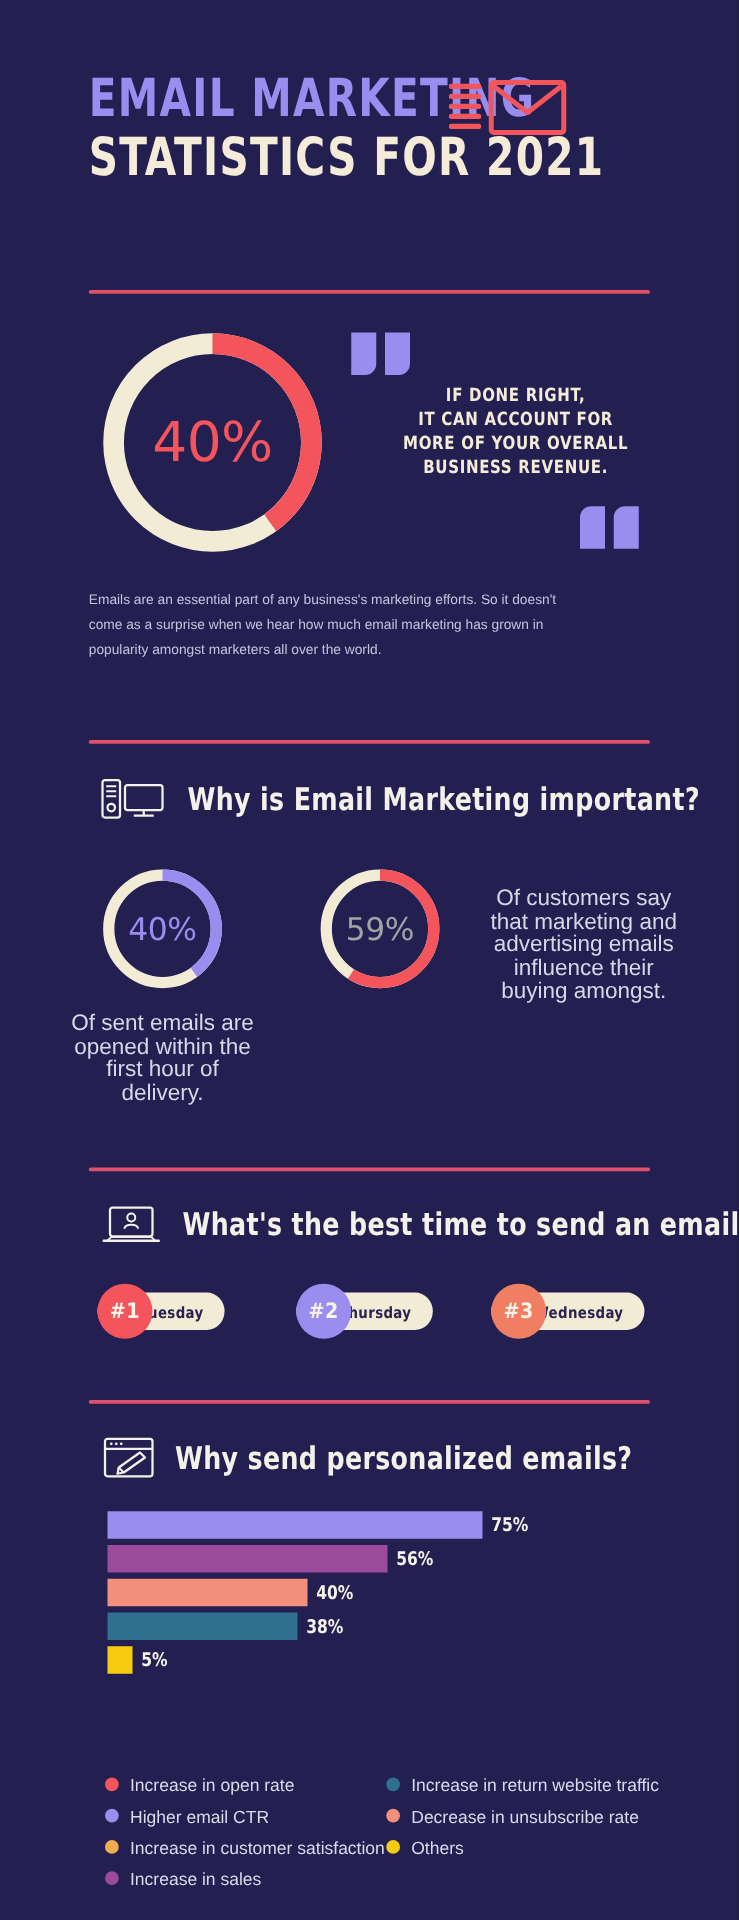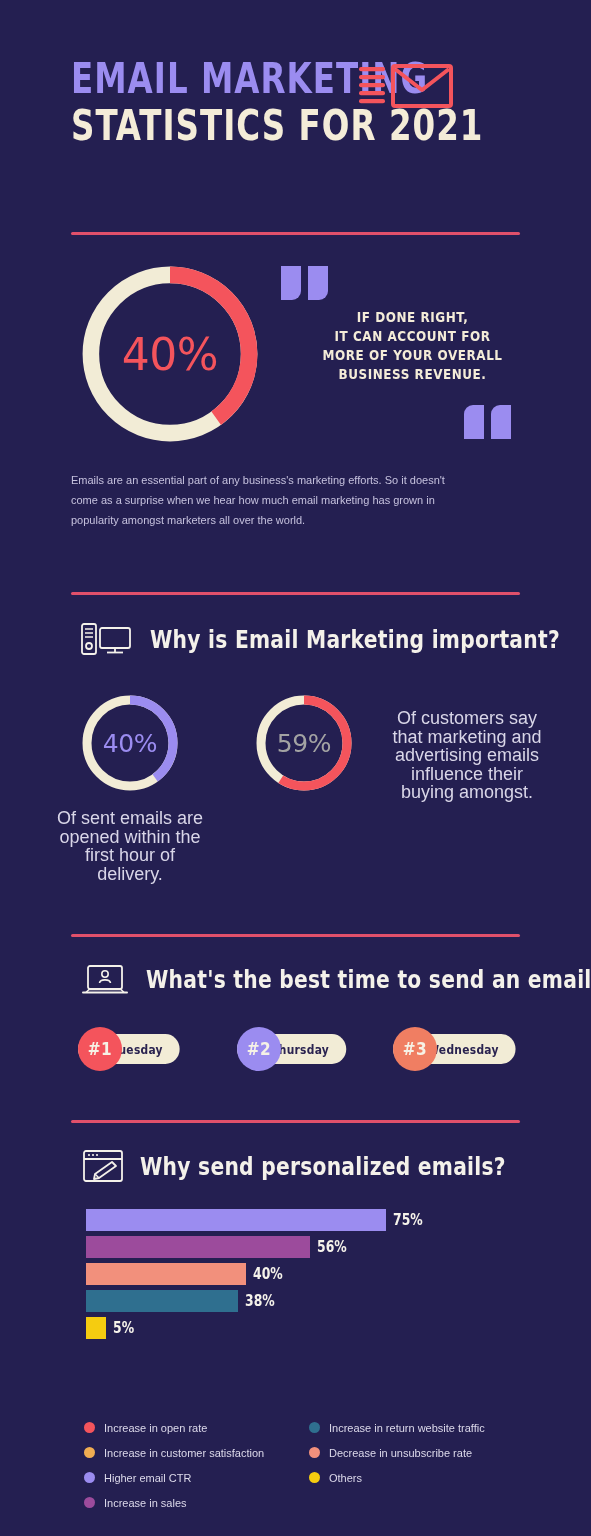--- a/index.html
+++ b/index.html
@@ -280,21 +280,21 @@
     gap: 9px;
     height: 25px;
   }
   .legend-dot {
     flex: none;
     width: 11px;
     height: 11px;
     border-radius: 50%;
   }
   .legend-label {
-    font-size: 11px;
+    font-size: 14px;
     color: #dcd9ea;
     white-space: nowrap;
     text-align: center;
   }
 </style>
 </head>
 <body>
 
 <div class="page" style="background: rgb(36, 31, 81);">
 
@@ -450,28 +450,28 @@
     </div>
   </div>
 
   <div class="legend">
     <div class="legend-col">
       <div class="legend-item">
         <span class="legend-dot" style="background: rgb(244, 84, 92);"></span>
         <span class="legend-label">Increase in open rate</span>
       </div>
       <div class="legend-item">
+        <span class="legend-dot" style="background: rgb(155, 140, 240);"></span>
+        <span class="legend-label">Higher email CTR</span>
+      </div>
+      <div class="legend-item">
         <span class="legend-dot" style="background: rgb(240, 173, 82);"></span>
         <span class="legend-label">Increase in customer satisfaction</span>
       </div>
       <div class="legend-item">
-        <span class="legend-dot" style="background: rgb(155, 140, 240);"></span>
-        <span class="legend-label">Higher email CTR</span>
-      </div>
-      <div class="legend-item">
         <span class="legend-dot" style="background: rgb(156, 75, 156);"></span>
         <span class="legend-label">Increase in sales</span>
       </div>
     </div>
     <div class="legend-col">
       <div class="legend-item">
         <span class="legend-dot" style="background: rgb(47, 111, 143);"></span>
         <span class="legend-label">Increase in return website traffic</span>
       </div>
       <div class="legend-item">

